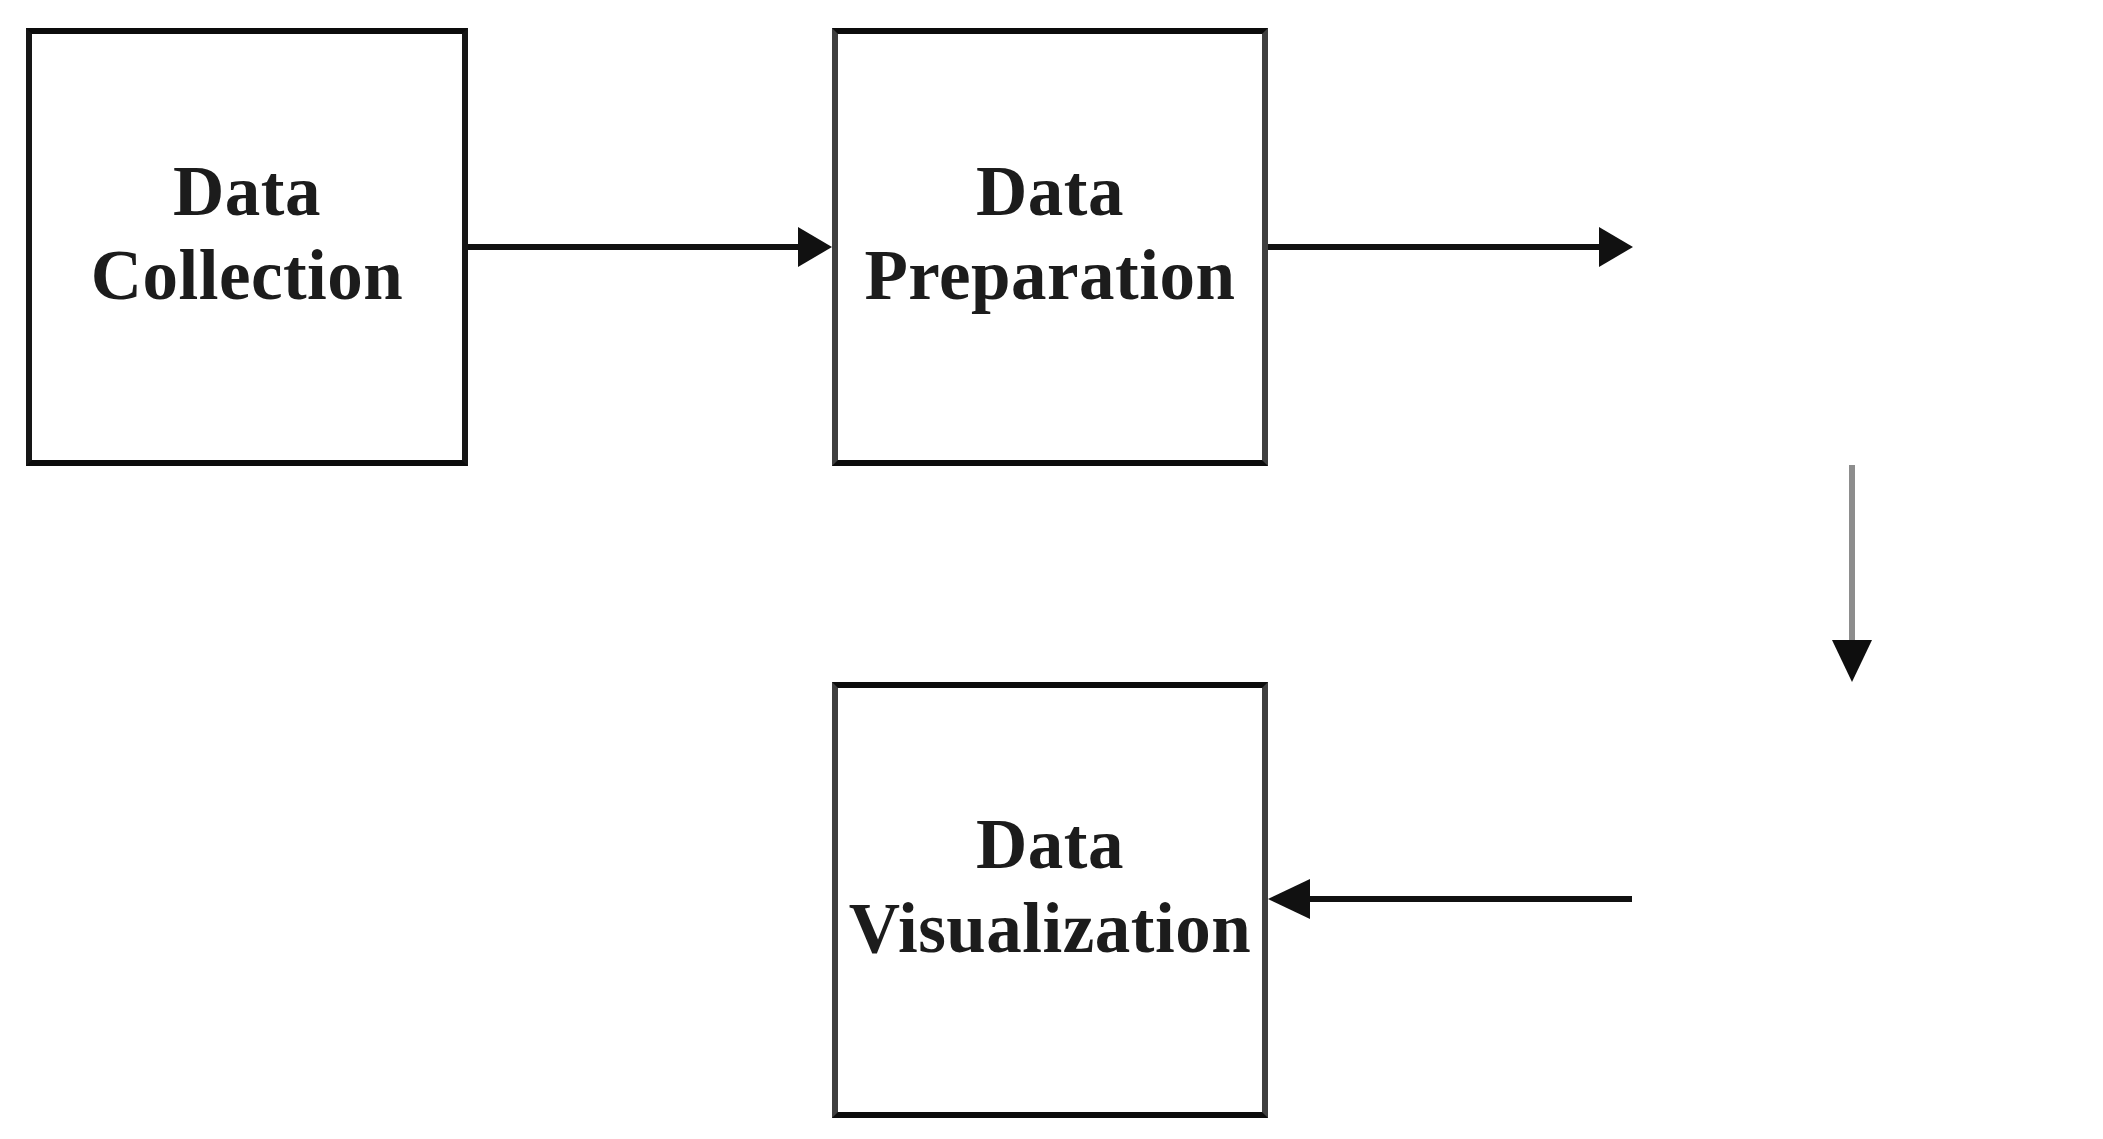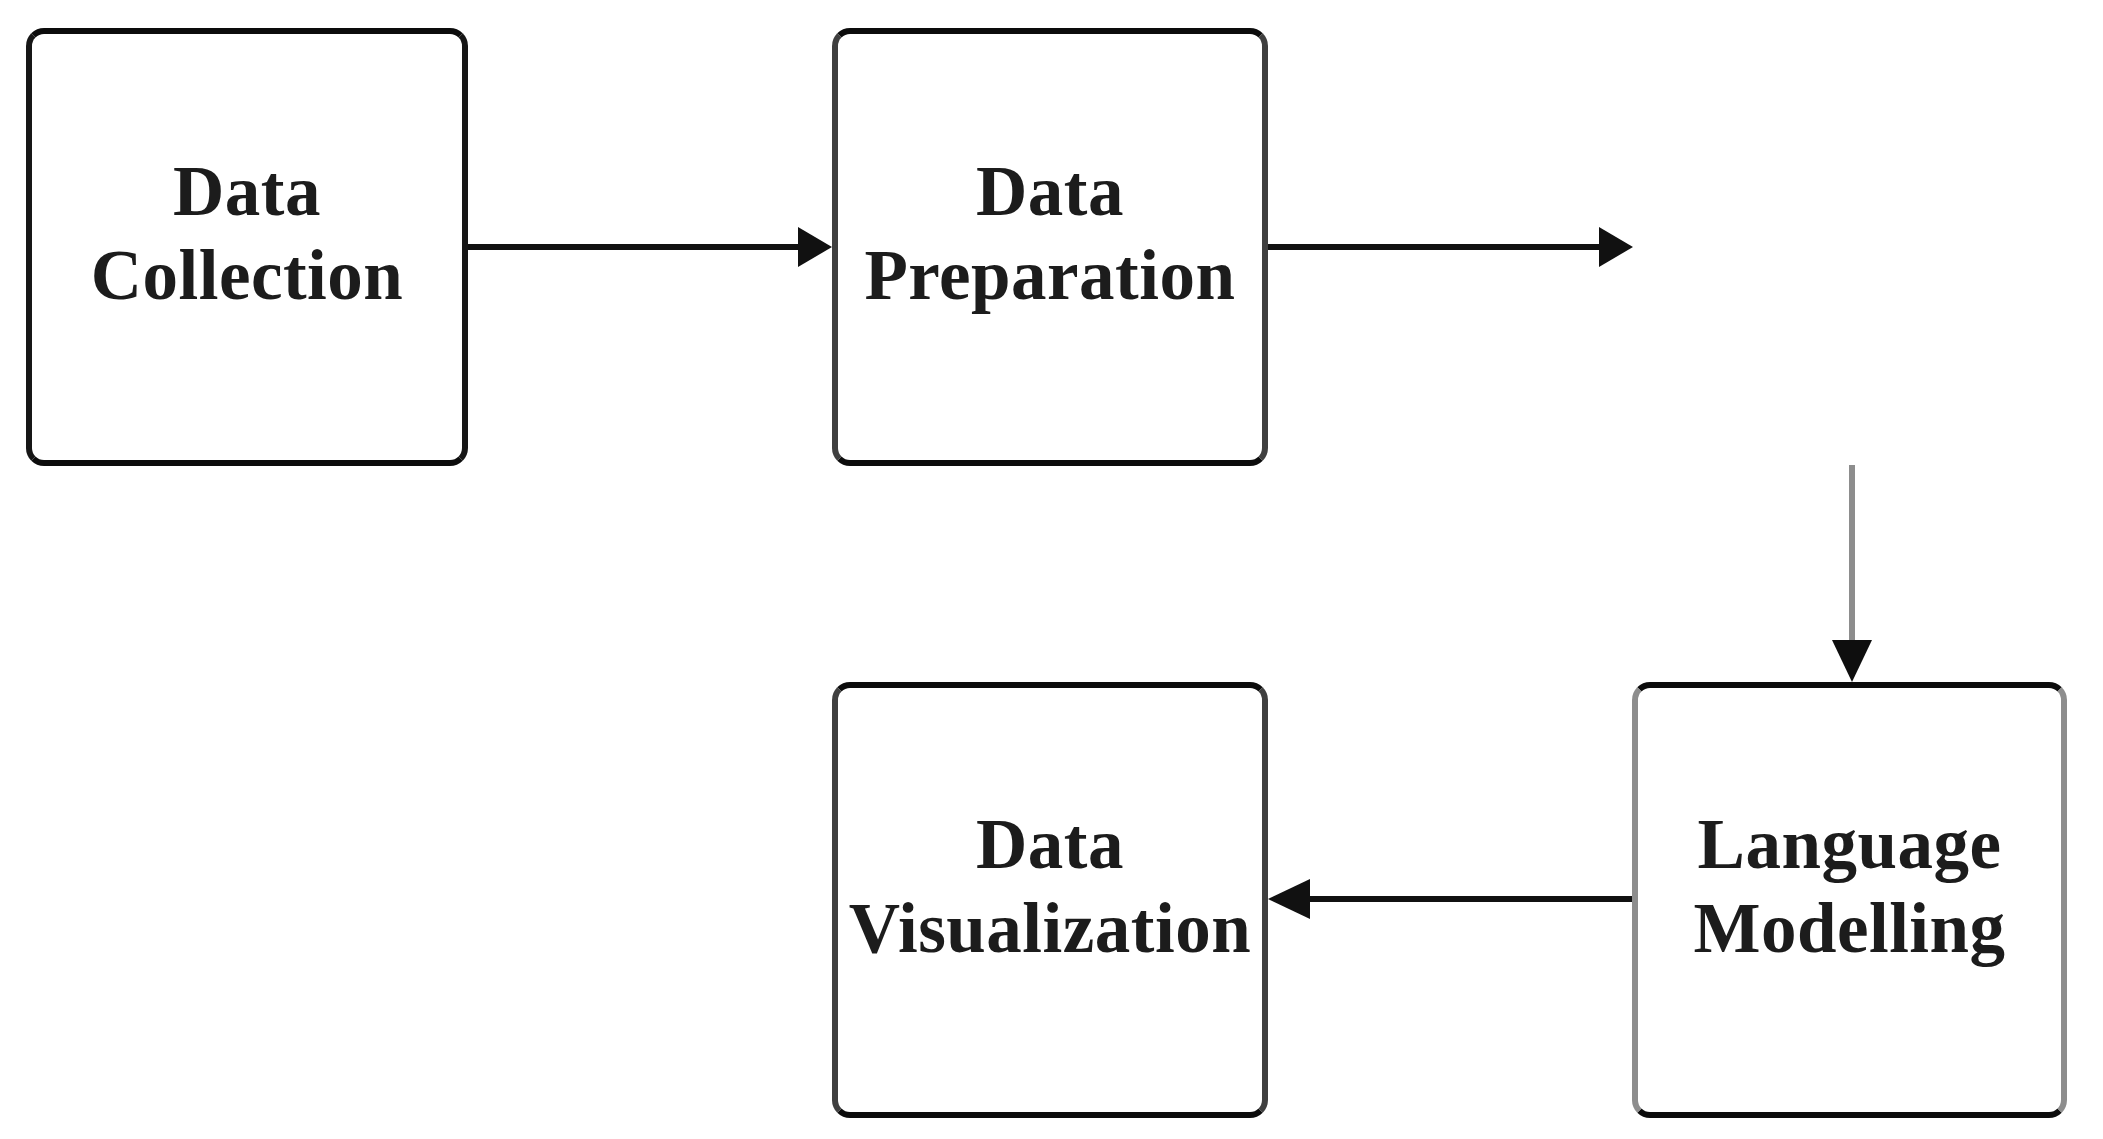--- a/index.html
+++ b/index.html
@@ -18,21 +18,20 @@
     position: absolute;
     box-sizing: border-box;
     border-style: solid;
     border-width: 6px;
     border-color: #0c0c0c; 
     background: #ffffff;
     display: flex;
     align-items: center;
     justify-content: center;
     padding-bottom: 28px;
-    border-radius: 18px;
   }
   .node-label {
     font-weight: 700;
     font-size: 71px;
     line-height: 84px;
     color: #1c1c1c;
     text-align: center;
     white-space: pre-line;
     letter-spacing: 0.5px;
   }
@@ -88,24 +87,20 @@
     <span class="node-label" style="color: rgb(28, 28, 28);">Data
 Collection</span>
   </div>
 
   <div class="node n-data-preparation" style="border-left-color: rgb(63, 63, 63); border-right-color: rgb(63, 63, 63);">
     <span class="node-label" style="color: rgb(28, 28, 28);">Data
 Preparation</span>
   </div>
 
 
-  <div class="node n-language-modelling" style="border-left-color: rgb(141, 141, 141); border-right-color: rgb(141, 141, 141);">
-    <span class="node-label" style="color: rgb(28, 28, 28);">Language
-Modelling</span>
-  </div>
 
   <div class="node n-data-visualization" style="border-left-color: rgb(63, 63, 63); border-right-color: rgb(63, 63, 63);">
     <span class="node-label" style="color: rgb(28, 28, 28);">Data
 Visualization</span>
   </div>
 
   <div class="edge-line h e1-line" style="background: rgb(17, 17, 17);"></div>
   <div class="arrow-head point-right e1-head" style="border-left-color: rgb(17, 17, 17);"></div>
 
   <div class="edge-line h e2-line" style="background: rgb(17, 17, 17);"></div>

